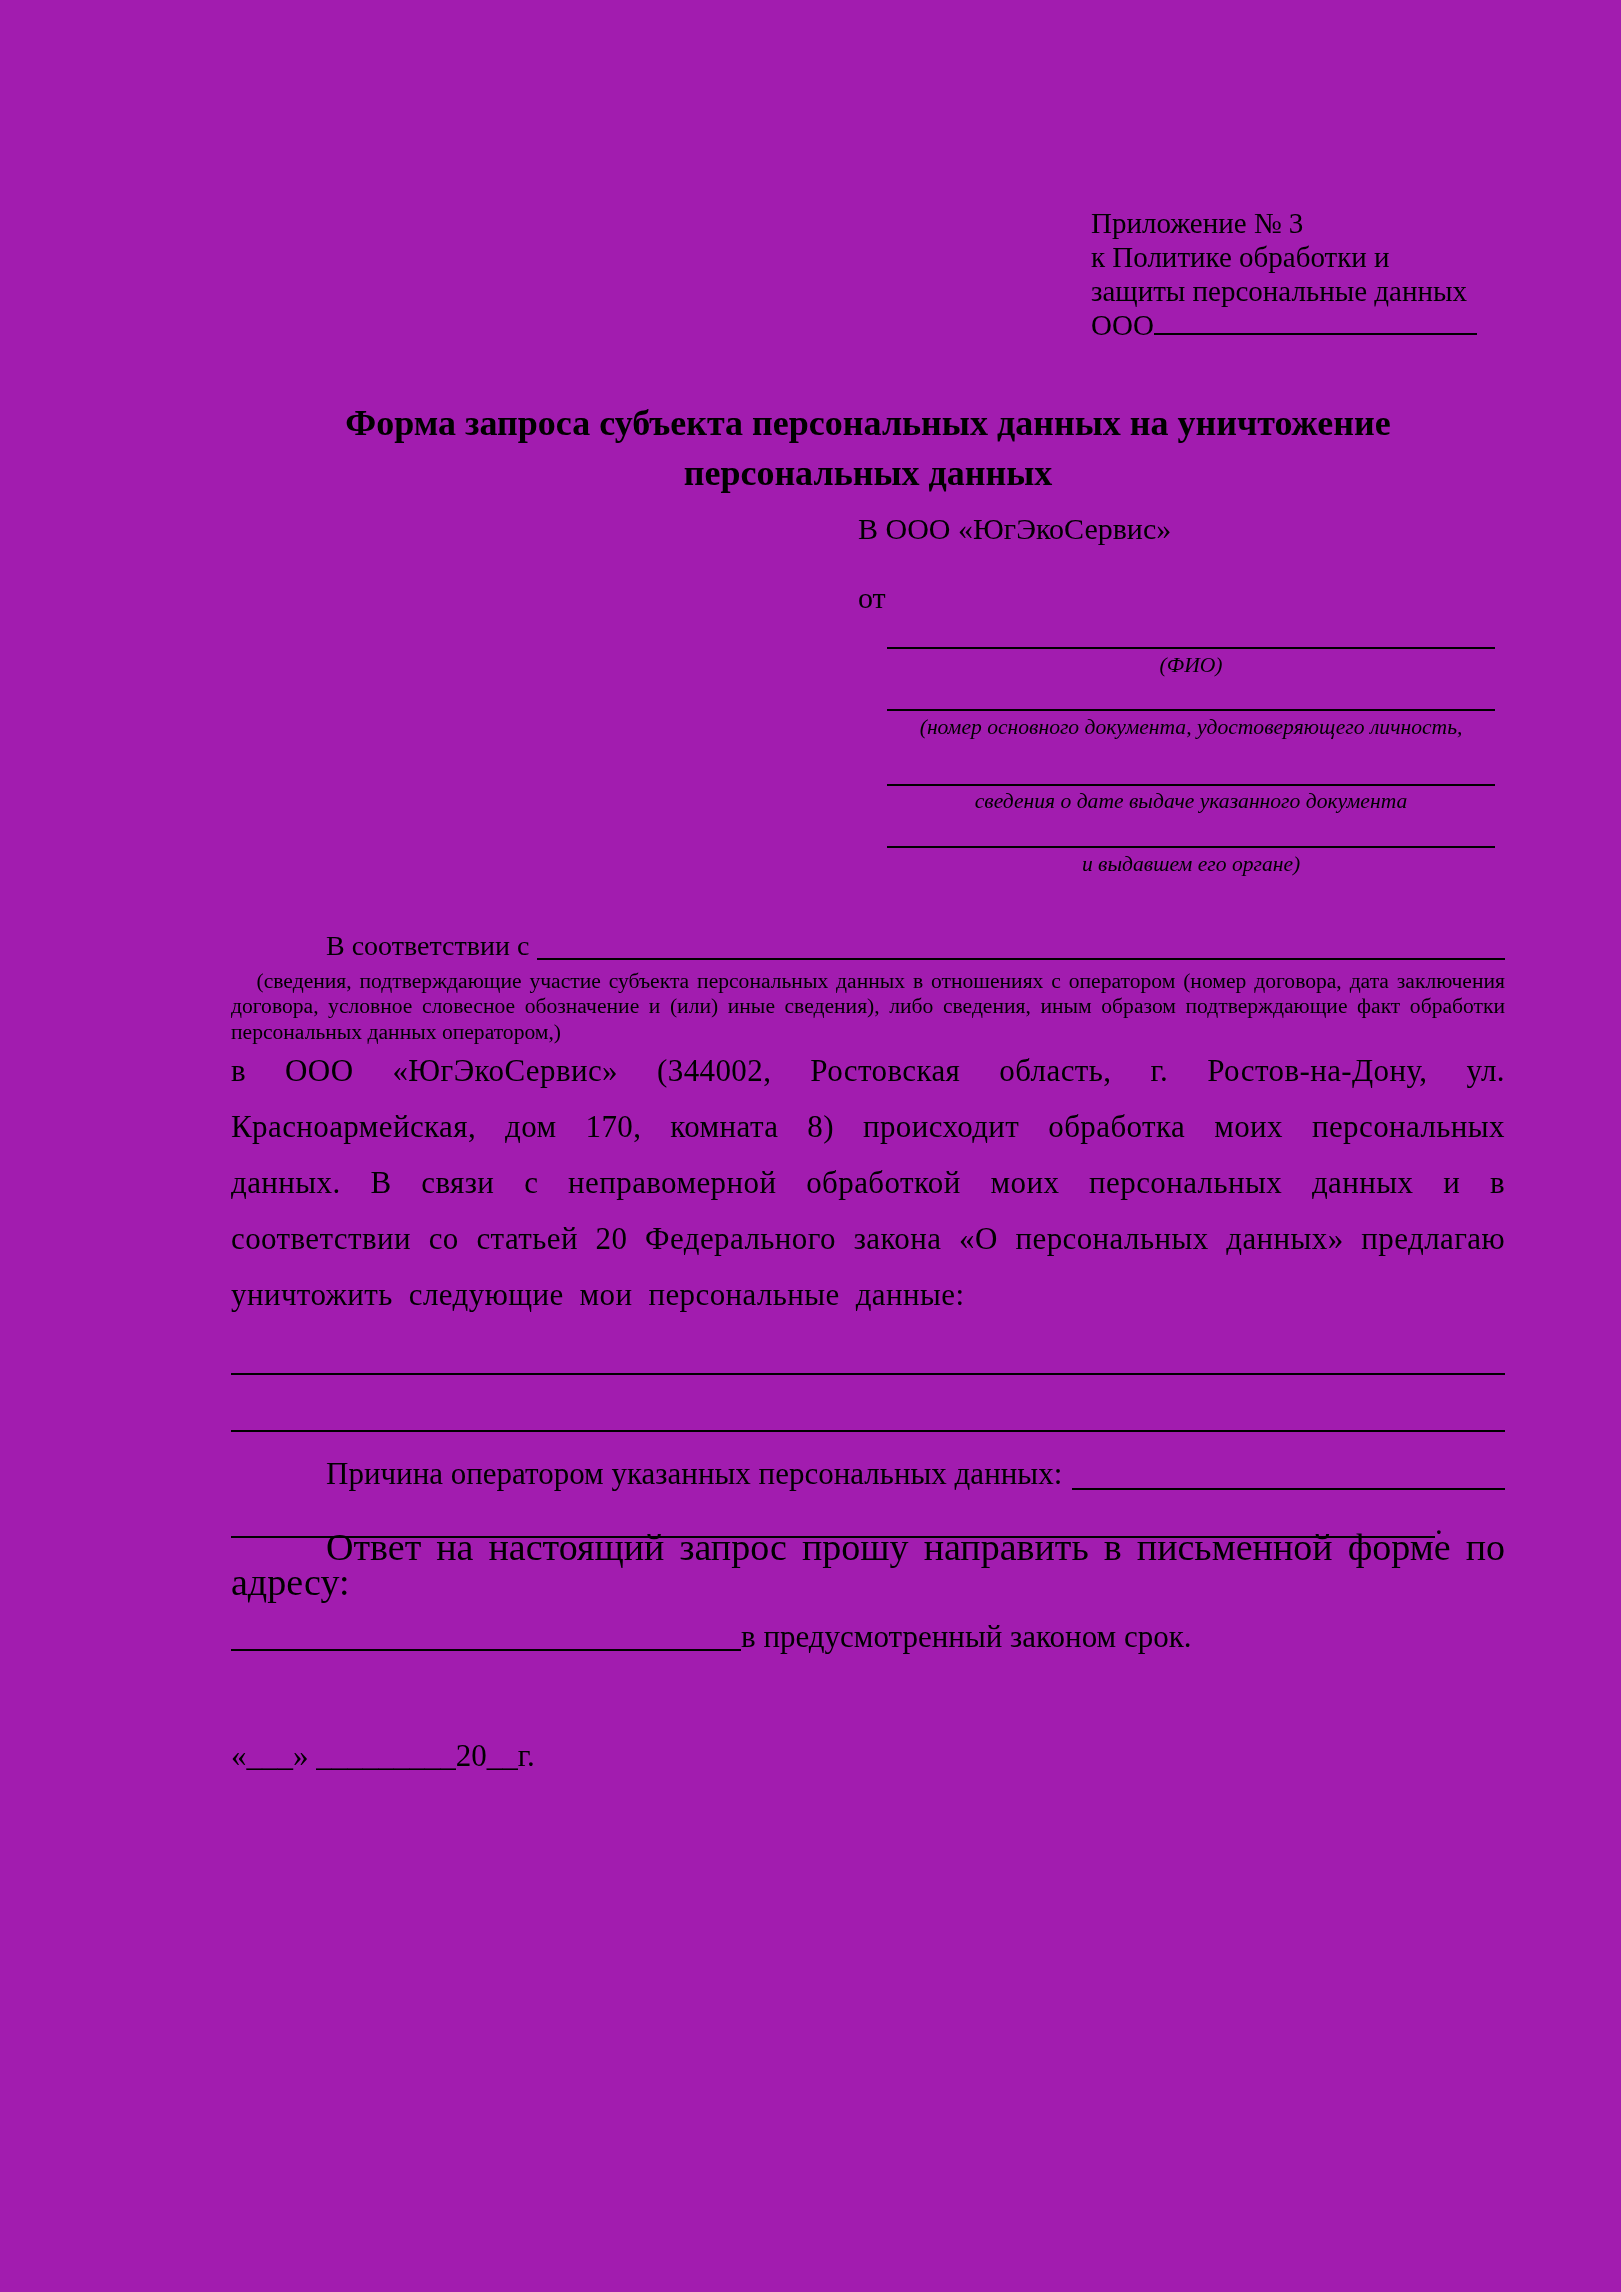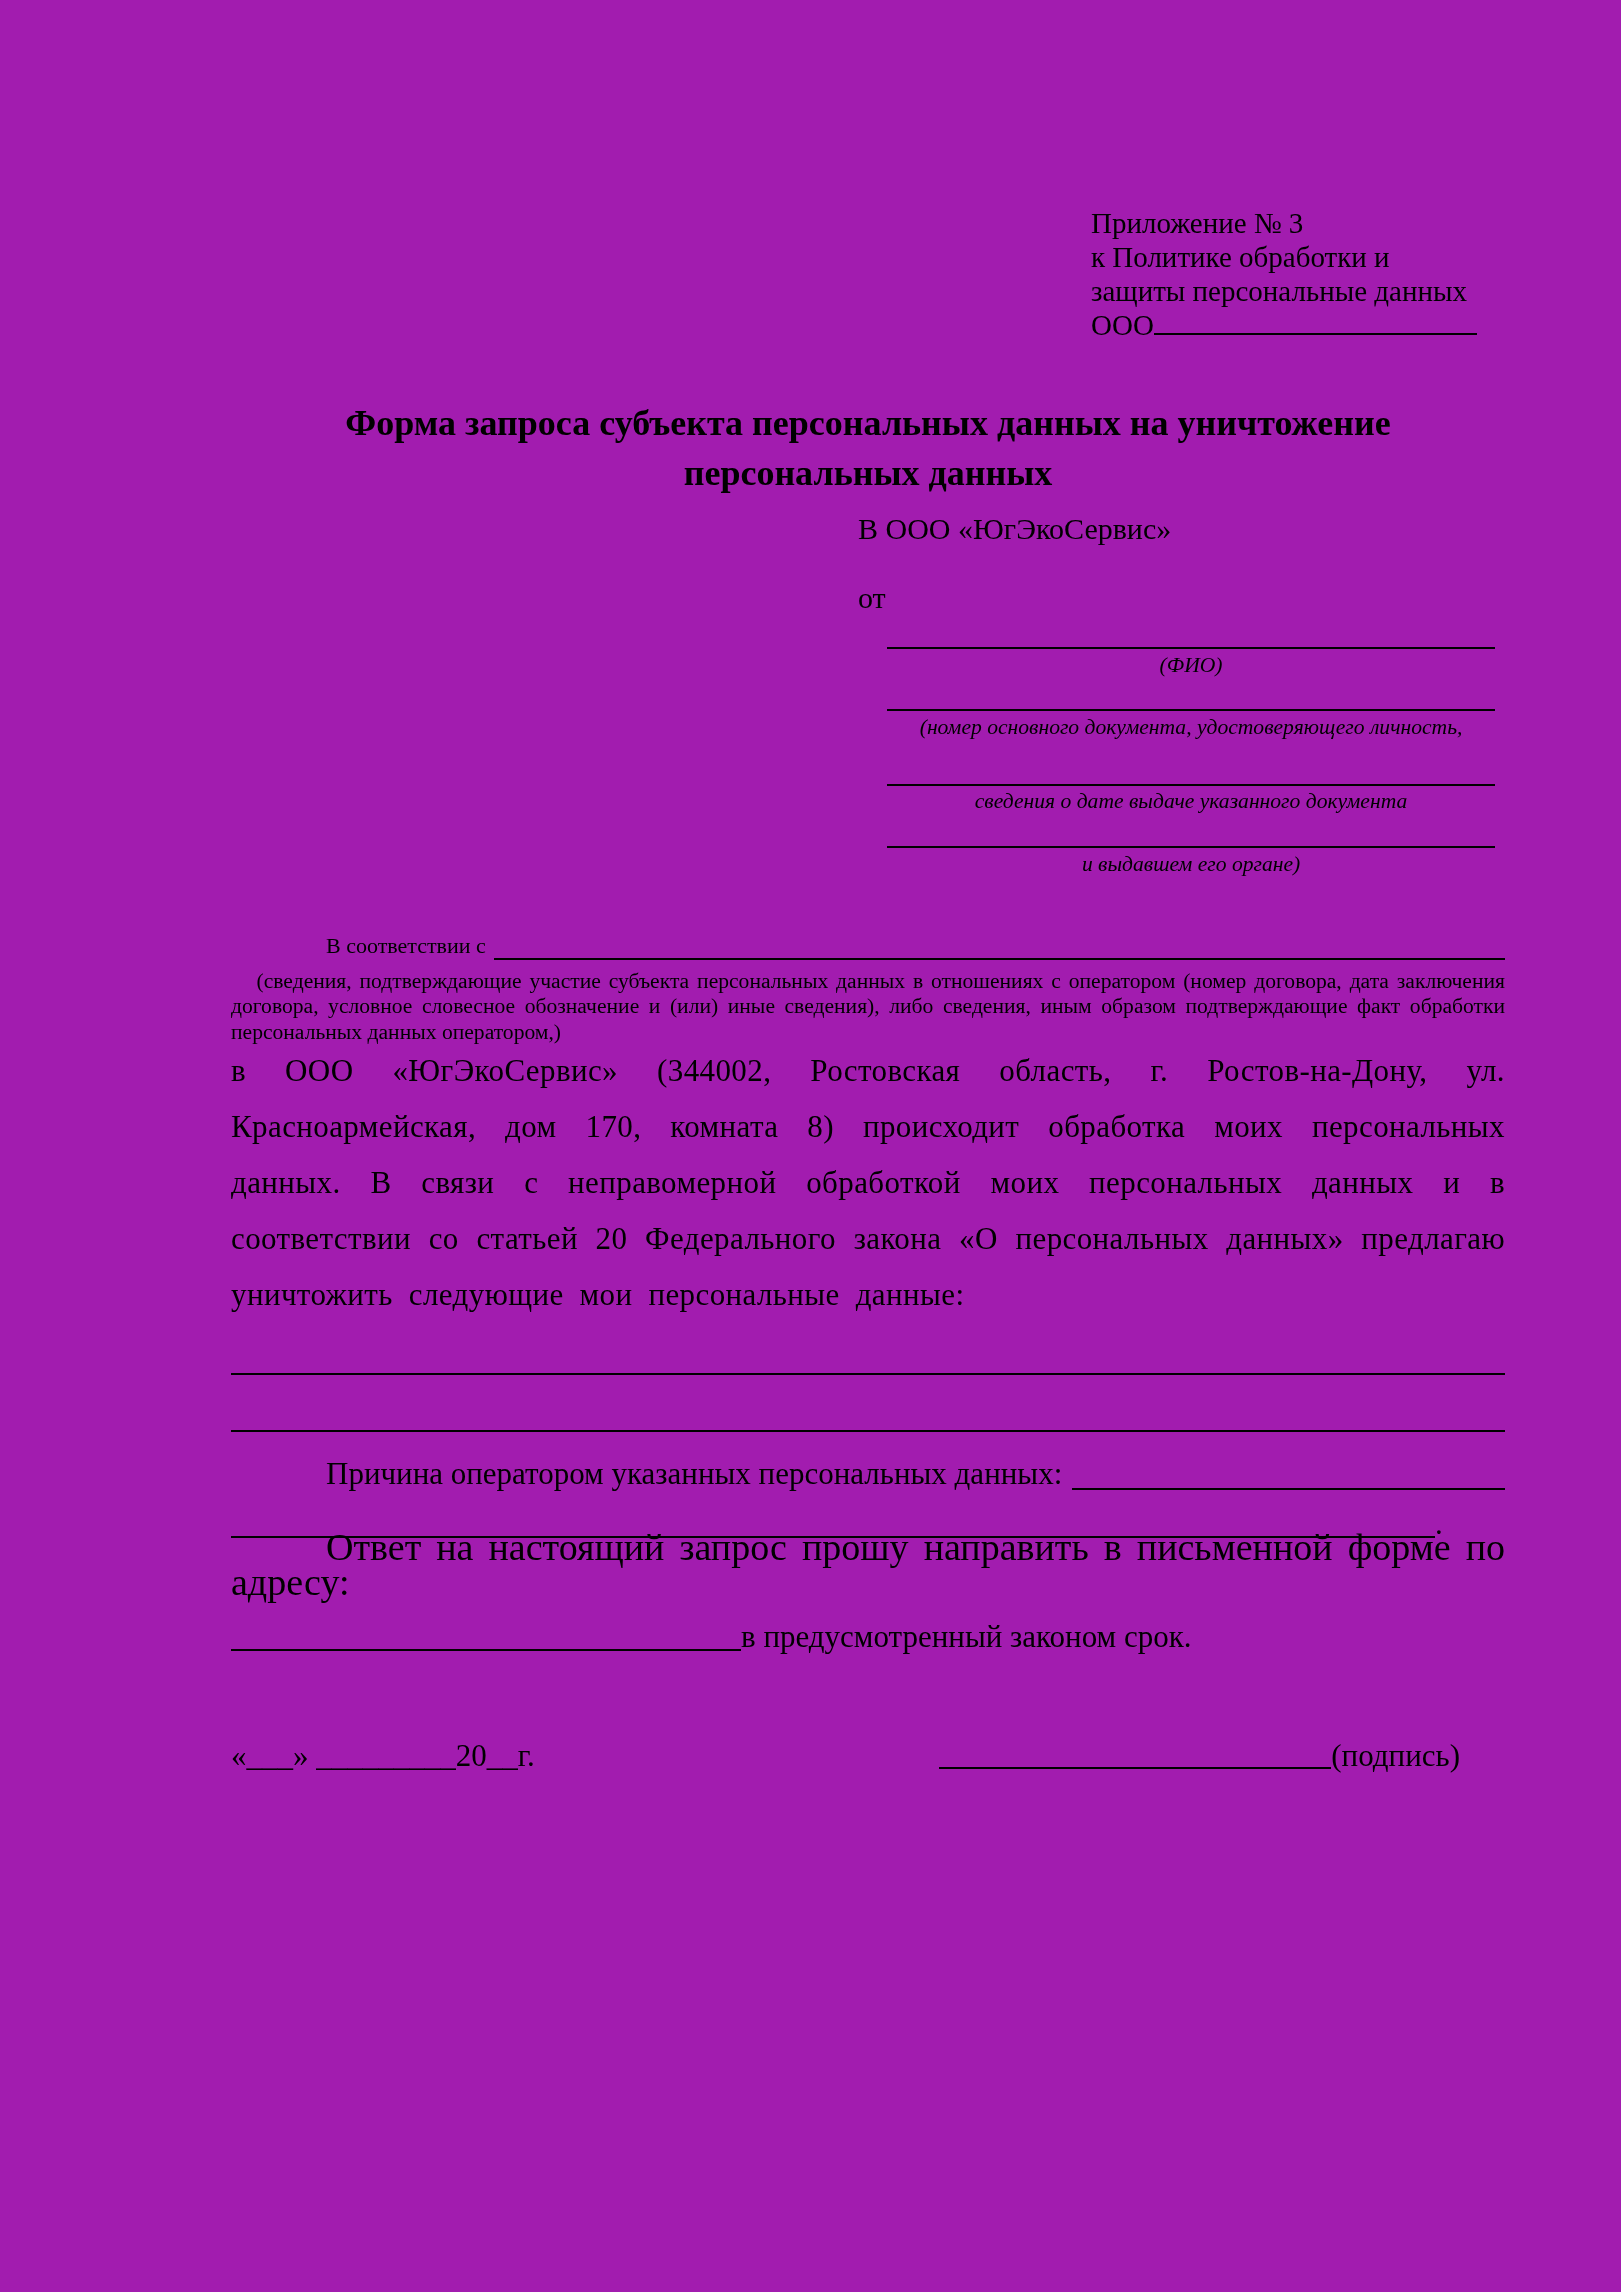--- a/index.html
+++ b/index.html
@@ -68,21 +68,21 @@
   .r4 { top: 334px; } .c4 { top: 340px; }
   
   .accordance {
     position: absolute;
     left: 231px; top: 929px;
     width: 1274px;
   }
   .accordance-row {
     display: flex;
     align-items: flex-end;
-    font-size: 22px;
+    font-size: 28px;
     line-height: 33px;
   }
   .accordance-row .label { padding-left: 95px; white-space: nowrap; }
   .accordance-row .fill {
     flex: 1;
     border-bottom: 2.9px solid #000;
     margin: 0 0 2px 7.8px;
     height: 1px;
   }
   .accordance-note {
@@ -253,20 +253,16 @@
   </div>
 
   <div class="response-line">Ответ на настоящий запрос прошу направить в письменной форме по адресу:</div>
   <div class="address-row">
     <span class="fill"></span>
     <span>в предусмотренный законом срок.</span>
   </div>
 
   <div class="sign-row">
     <span class="date">«___» _________20__г.</span>
-    <span class="sign-group">
-      <span class="fill"></span>
-      <span class="caption">(подпись)</span>
-    </span>
   </div>
 
 </div>
 
 
 </body></html>

